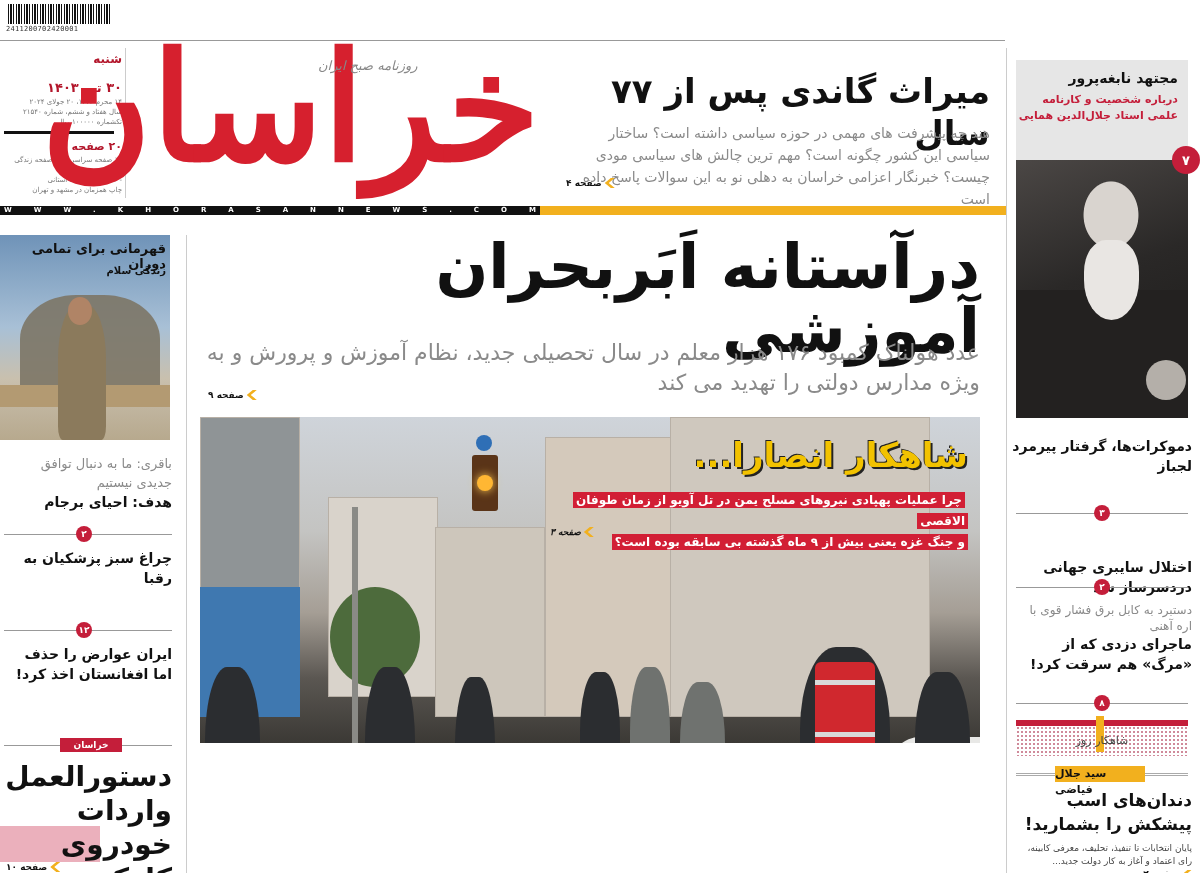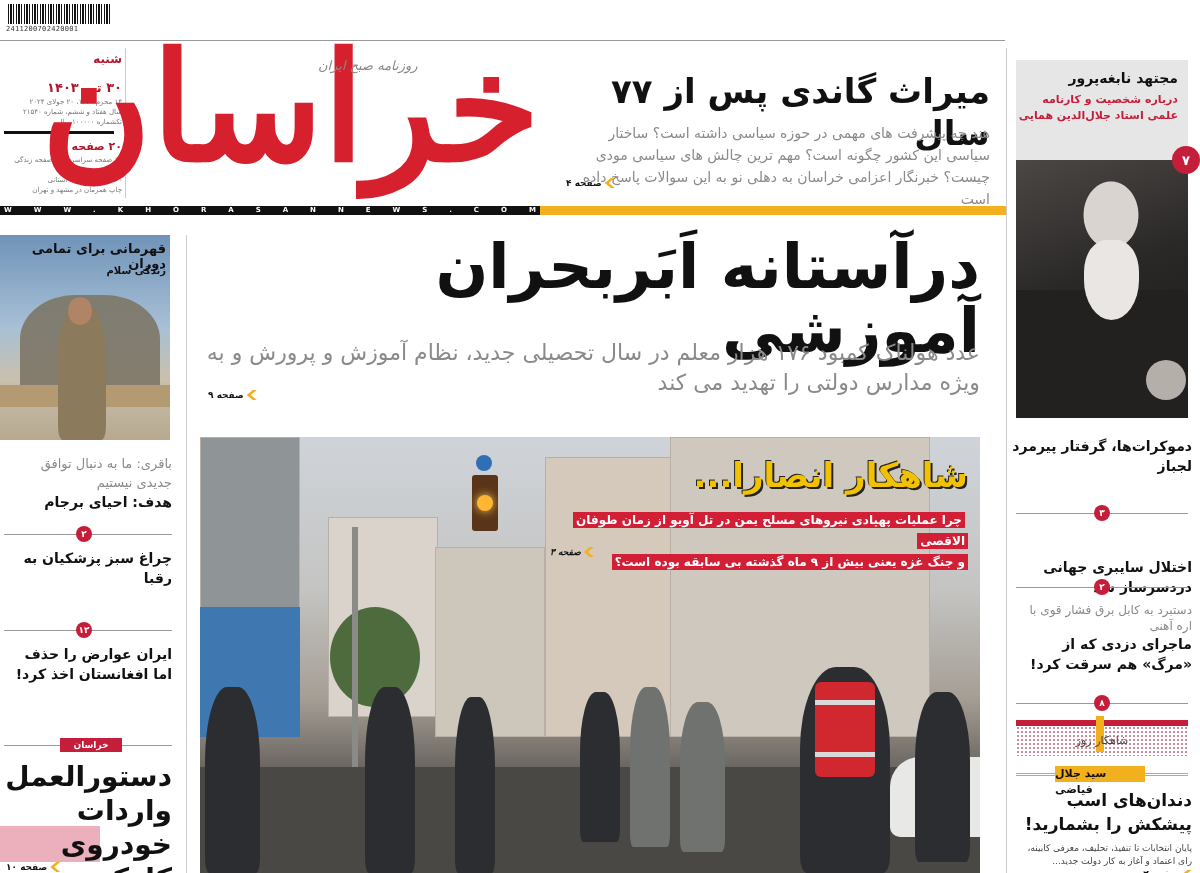--- a/index.html
+++ b/index.html
@@ -92,21 +92,21 @@
     .left-photo-sub { position: absolute; top: 30px; right: 4px; font-size: 10px; font-weight: bold; color: #111; direction: rtl; }
     .lcol-item { left: 4px; width: 168px; }
     .lcol-gray { font-size: 13px; color: #8a8a8a; line-height: 19px; }
     .lcol-bold { font-size: 14px; font-weight: bold; line-height: 20px; }
     .section-tag { left: 60px; top: 738px; width: 62px; height: 14px; background: #c41e3a; color: #fff; font-size: 9px; font-weight: bold; text-align: center; line-height: 14px; }
     .left-big { left: 4px; top: 760px; width: 168px; font-size: 28px; font-weight: bold; line-height: 34px; }
     .pink-box { left: 0; top: 826px; width: 100px; height: 36px; background: #e8a2b0; opacity: .85; }
     .left-ref { left: 6px; top: 862px; }
 
     
-    .center-photo { left: 200px; top: 437px; width: 780px; height: 436px; overflow: hidden;
+    .center-photo { left: 200px; top: 417px; width: 780px; height: 326px; overflow: hidden;
       background: linear-gradient(180deg, #cfd4da 0%, #c4c4c2 35%, #a59e95 60%, #5b5752 80%, #3b3935 100%); }
     .bldg { position: absolute; background: #d9d3cb; border: 1px solid #b8b0a6; }
     .bldg.b1 { left: 0; top: 0; width: 100px; height: 300px; background: #8f9496; border-radius: 0 0 80px 0; }
     .bldg.b2 { left: 128px; top: 80px; width: 110px; height: 200px; }
     .bldg.b3 { left: 235px; top: 110px; width: 110px; height: 190px; background: #cdc6bb; }
     .bldg.b4 { left: 345px; top: 20px; width: 130px; height: 280px; background: #d4c9bb; }
     .bldg.b5 { left: 470px; top: 0; width: 260px; height: 300px; background: #cfc8be; }
     .blue-wall { position: absolute; left: 0; top: 170px; width: 100px; height: 130px; background: #3f78b0; }
     .traffic-light { position: absolute; left: 272px; top: 38px; width: 26px; height: 56px; background: #5a3418; border-radius: 3px; }
     .traffic-light .lamp { position: absolute; left: 5px; top: 20px; width: 16px; height: 16px; border-radius: 50%; background: #ffb733; box-shadow: 0 0 10px #ffcc55; }

